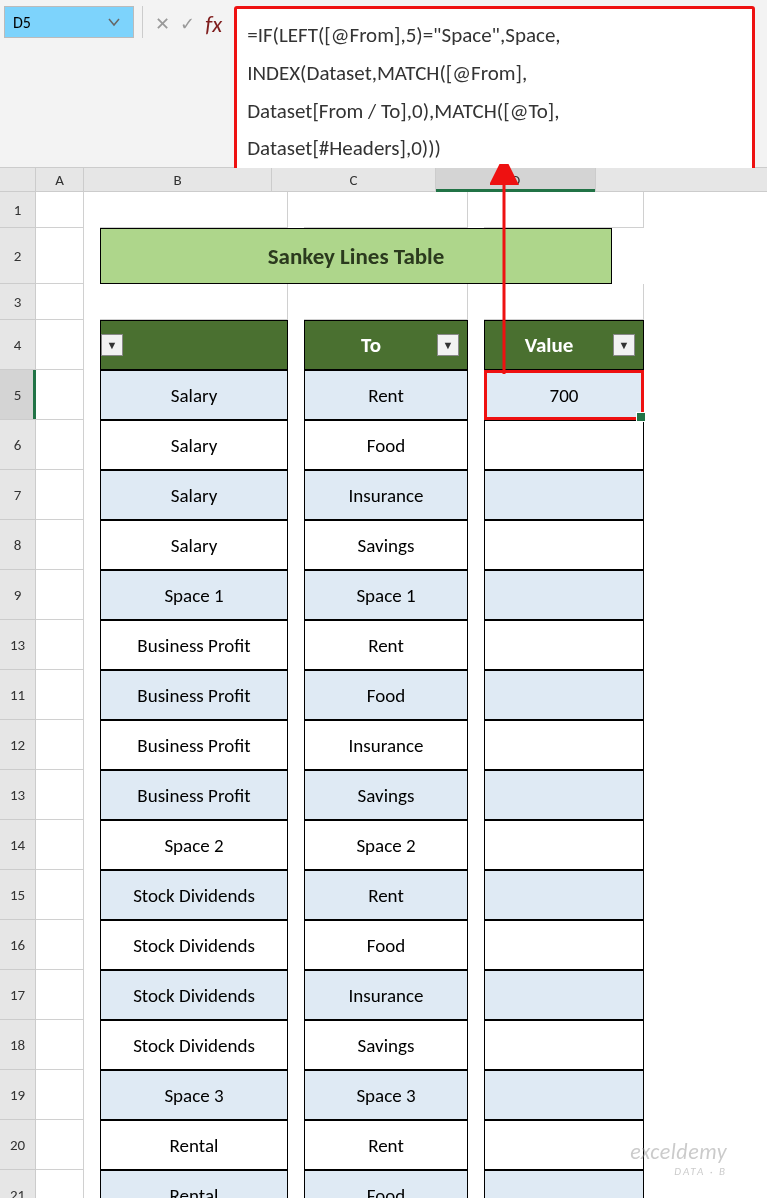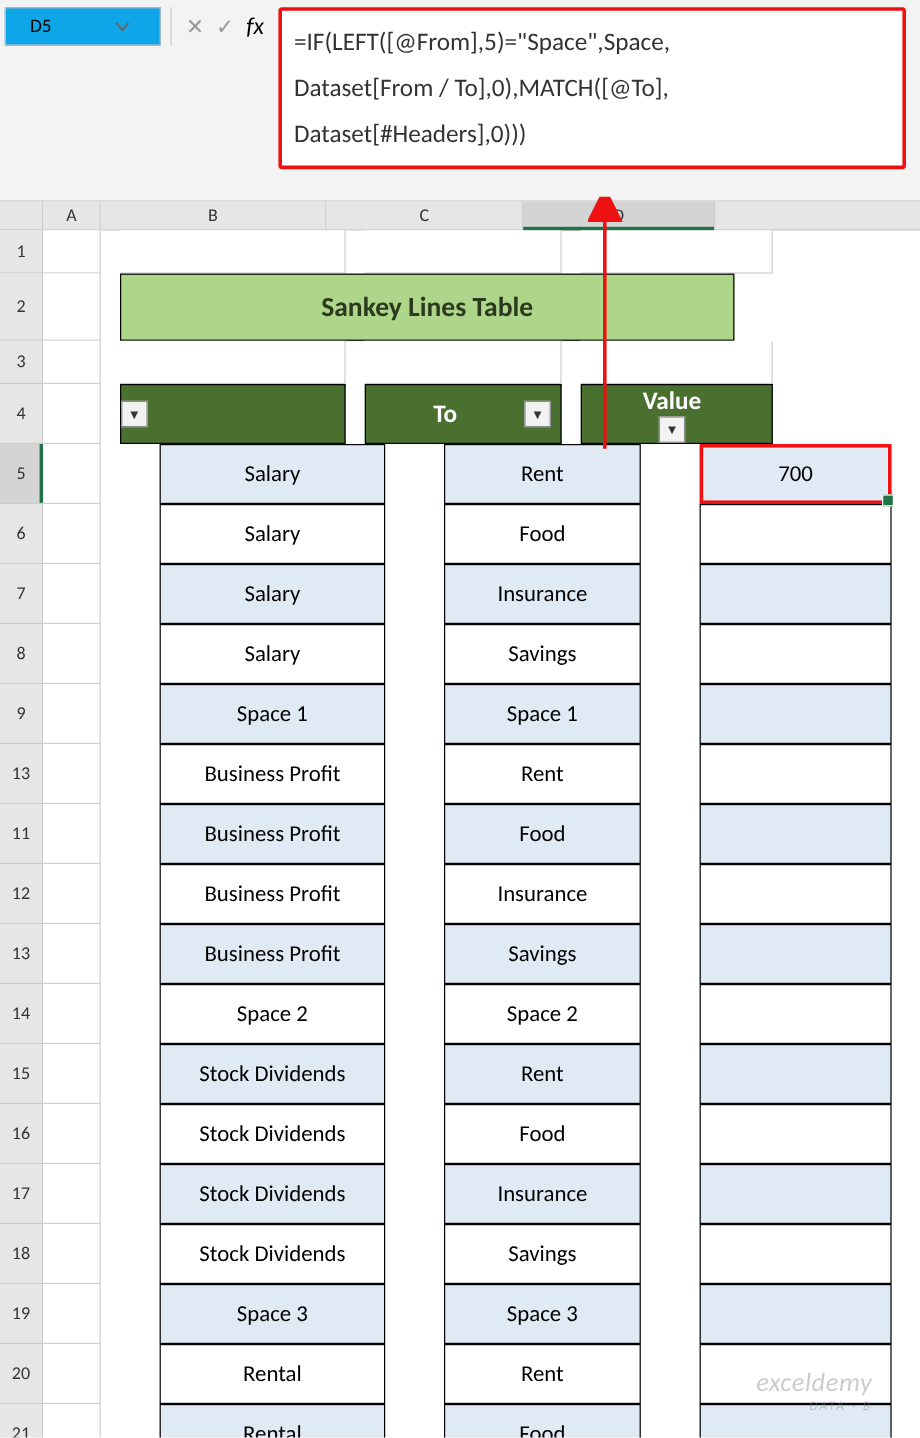--- a/index.html
+++ b/index.html
@@ -14,25 +14,25 @@
   .namebox-row {
     display: flex;
     align-items: flex-start;
     height: 168px;
     border-bottom: 1px solid #ccc;
     background: #f3f3f3;
   }
   .namebox {
     width: 130px;
     height: 32px;
-    background: #0ea5e9;
+    background: #7dd3fc;
     border: 1px solid #bbb;
     display: flex;
     align-items: center;
-    padding: 0 20px;
+    padding: 0 8px;
     font-size: 16px;
     margin: 6px 4px 0 4px;
   }
   .namebox-dd {
     width: 22px; height: 22px;
     display: flex; align-items: center; justify-content: center;
     color: #666;
   }
   .fx-sep {
     width: 1px; height: 32px;
@@ -42,22 +42,22 @@
   .fx-btns {
     display: flex;
     align-items: center;
     gap: 10px;
     margin: 10px 8px 0 8px;
     color: #999;
     font-size: 18px;
   }
   .fx-label {
     font-style: italic;
-    font-size: 20px;
-    color: #000000;
+    font-size: 23px;
+    color: #7f1d1d;
   }
   .formula-box {
     flex: 1;
     margin: 6px 12px 6px 4px;
     border: 3px solid #e11;
     border-radius: 3px;
     padding: 8px 10px;
     background: #fff;
     font-size: 21px;
     line-height: 1.8;
@@ -109,21 +109,21 @@
     border-bottom: 1px solid #d0d0d0;
     display:flex; align-items:center; justify-content:center;
     font-size: 19px;
     background:#fff;
   }
   .row-1 .cell { height: 36px; }
   .row-1 { height: 36px; }
   .cell-A { width:48px; }
   .cell-B { width:188px; }
   .cell-C { width:164px; }
-  .cell-D { width:160px;flex-direction:column; }
+  .cell-D { width:160px; }
   .banner {
     background: #aed68b;
     font-size: 23px;
     font-weight: 600;
     color: #2b3a1e;
     border: 1px solid #000;
   }
   .th {
     background: #4a7030;
     color: #fff;
@@ -137,21 +137,20 @@
   .dd-btn {
     width: 22px; height: 22px;
     background: #f2f2f2;
     border: 1px solid #888;
     display:flex; align-items:center; justify-content:center;
     font-size: 11px; color:#333;
   }
   .tcell {
     border: 1px solid #000;
     background: #fff;
-    margin-left: 33px;
   }
   .tcell.band { background: #dfeaf4; }
   .sel {
     border: 3px solid #e11 !important;
     position: relative;
     z-index: 5;
   }
   .sel::after {
     content:"";
     position:absolute;
@@ -193,20 +192,21 @@
     </span>
   </div>
   <div class="fx-sep"></div>
   <div class="fx-btns">
     <span>✕</span>
     <span>✓</span>
     <span class="fx-label">fx</span>
   </div>
   <div class="formula-box">
     <div>=IF(LEFT([@From],5)="Space",Space,</div>
+    <div>INDEX(Dataset,MATCH([@From],</div>
     <div>Dataset[From / To],0),MATCH([@To],</div>
     <div>Dataset[#Headers],0)))</div>
   </div>
 </div>
 
 <svg class="arrow-svg" width="30" height="220">
   <defs>
     <marker id="ah" markerWidth="10" markerHeight="10" refX="5" refY="5" orient="auto">
       <path d="M0,0 L10,5 L0,10 z" fill="#e11"></path>
     </marker>

